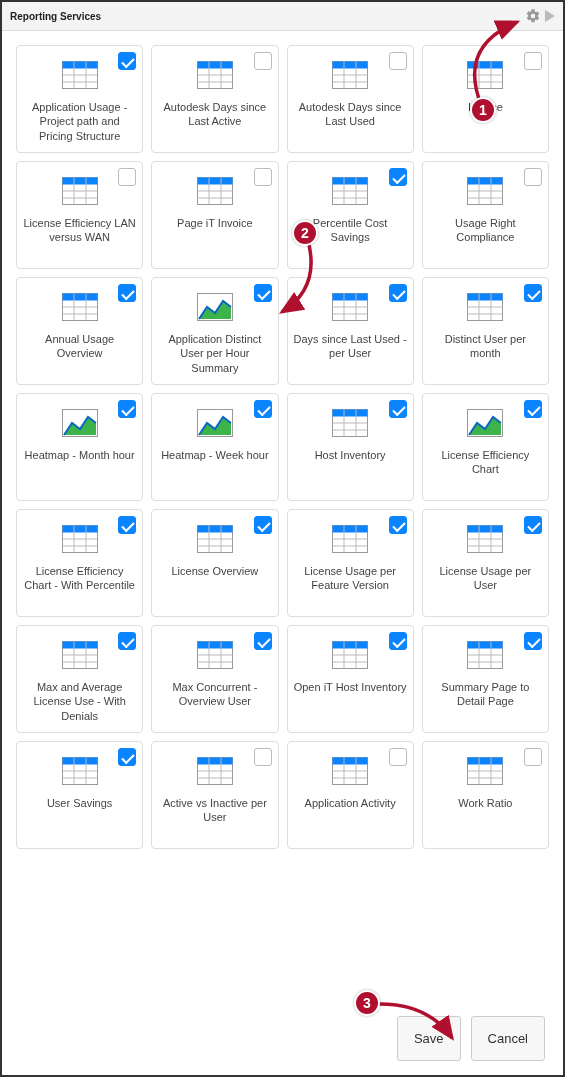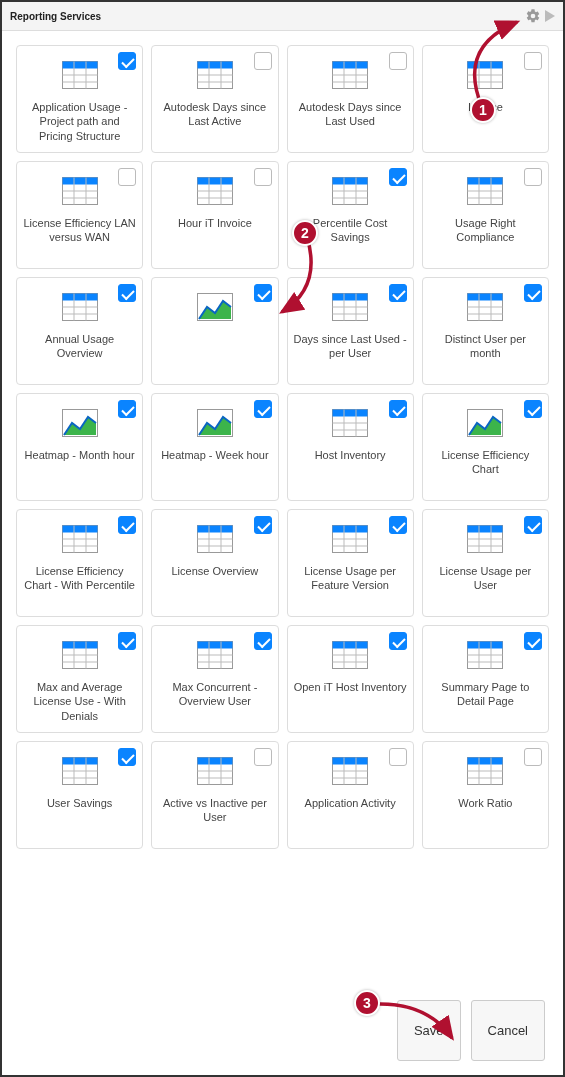--- a/index.html
+++ b/index.html
@@ -95,21 +95,21 @@
     height: 28px;
   }
   .footer {
     position: absolute;
     bottom: 14px;
     right: 18px;
     display: flex;
     gap: 10px;
   }
   .btn {
-    padding: 22px 16px;
+    padding: 14px 16px;
     font-size: 13px;
     border: 1px solid #ccc;
     background: #f7f7f7;
     border-radius: 3px;
     color: #333;
     cursor: pointer;
   }
   
   .badge {
     position: absolute;
@@ -230,21 +230,21 @@
       <div class="tile-icon-wrap">
         <svg class="table-icon" viewBox="0 0 36 28">
     <rect x="0.5" y="0.5" width="35" height="27" fill="#fff" stroke="#999"></rect>
     <rect x="0.5" y="0.5" width="35" height="7" fill="#0a84ff"></rect>
     <line x1="12" y1="0.5" x2="12" y2="27.5" stroke="#bbb"></line>
     <line x1="24" y1="0.5" x2="24" y2="27.5" stroke="#bbb"></line>
     <line x1="0.5" y1="14" x2="35.5" y2="14" stroke="#bbb"></line>
     <line x1="0.5" y1="21" x2="35.5" y2="21" stroke="#bbb"></line>
   </svg>
       </div>
-      <div class="tile-label">Hour iT Invoice</div>
+      <div class="tile-label">Page iT Invoice</div>
     </div>
     <div class="tile">
       <div class="check checked"></div>
       <div class="tile-icon-wrap">
         <svg class="table-icon" viewBox="0 0 36 28">
     <rect x="0.5" y="0.5" width="35" height="27" fill="#fff" stroke="#999"></rect>
     <rect x="0.5" y="0.5" width="35" height="7" fill="#0a84ff"></rect>
     <line x1="12" y1="0.5" x2="12" y2="27.5" stroke="#bbb"></line>
     <line x1="24" y1="0.5" x2="24" y2="27.5" stroke="#bbb"></line>
     <line x1="0.5" y1="14" x2="35.5" y2="14" stroke="#bbb"></line>
@@ -283,20 +283,21 @@
     </div>
     <div class="tile">
       <div class="check checked"></div>
       <div class="tile-icon-wrap">
         <svg class="chart-icon" viewBox="0 0 36 28">
     <rect x="0.5" y="0.5" width="35" height="27" fill="#fff" stroke="#999"></rect>
     <polygon points="2,26 10,14 18,20 26,8 34,14 34,26" fill="#3cb44b"></polygon>
     <polyline points="2,26 10,14 18,20 26,8 34,14" stroke="#0a66c2" stroke-width="2" fill="none"></polyline>
   </svg>
       </div>
+      <div class="tile-label">Application Distinct User per Hour Summary</div>
     </div>
     <div class="tile">
       <div class="check checked"></div>
       <div class="tile-icon-wrap">
         <svg class="table-icon" viewBox="0 0 36 28">
     <rect x="0.5" y="0.5" width="35" height="27" fill="#fff" stroke="#999"></rect>
     <rect x="0.5" y="0.5" width="35" height="7" fill="#0a84ff"></rect>
     <line x1="12" y1="0.5" x2="12" y2="27.5" stroke="#bbb"></line>
     <line x1="24" y1="0.5" x2="24" y2="27.5" stroke="#bbb"></line>
     <line x1="0.5" y1="14" x2="35.5" y2="14" stroke="#bbb"></line>

